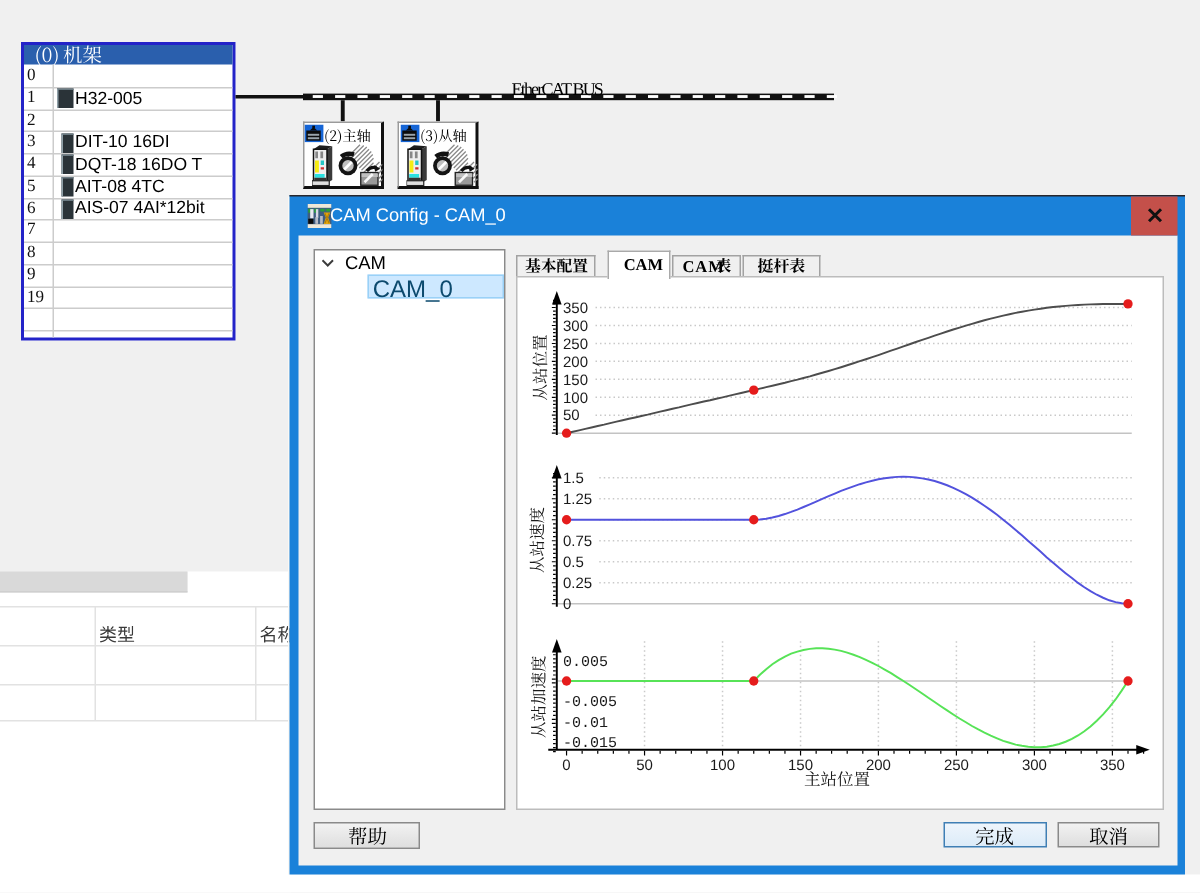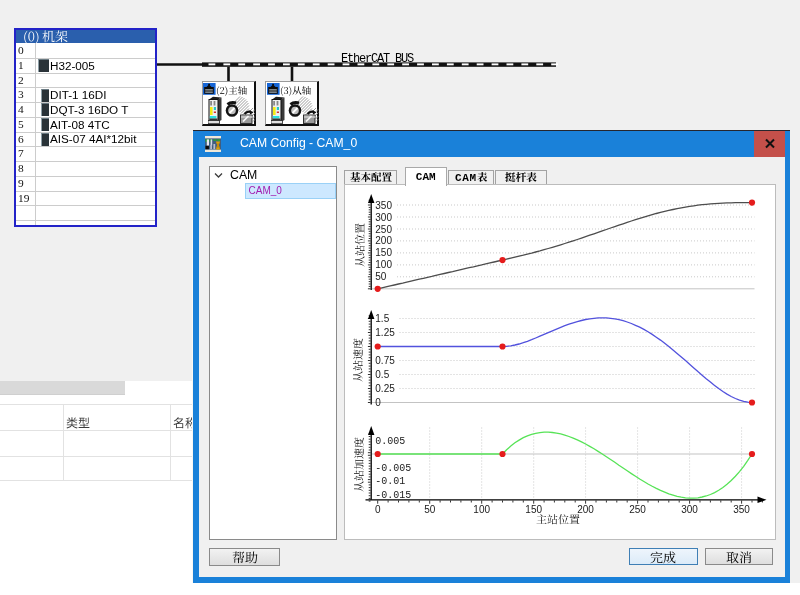--- a/index.html
+++ b/index.html
@@ -1,16 +1,16 @@
 <!DOCTYPE html>
 <html><head><meta charset="utf-8"><style>html,body{margin:0;padding:0}
 #page{position:relative;width:800px;height:595px;background:#f0f0f0;overflow:hidden;
  font-family:"Liberation Sans",sans-serif;-webkit-font-smoothing:antialiased}
 .a{position:absolute}
-.mono{font-family:Liberation Mono, monospace}
+.mono{font-family:Liberation Serif, serif}
 </style></head><body>
 <div id="page">
     <div class="a" style="left:0;top:394px;width:194px;height:201px;background:#fff"></div>
     <div class="a" style="left:0;top:583px;width:800px;height:12px;background:#fff"></div>
     <div class="a" style="left:125px;top:381px;width:69px;height:13px;background:#fff"></div>
     <div class="a" style="left:0;top:381px;width:125px;height:13px;background:#d9d9d9;border-bottom:1px solid #cfcfcf"></div>
     <div class="a" style="left:0;top:404px;width:194px;height:1px;background:#e2e2e2"></div>
     <div class="a" style="left:0;top:430px;width:194px;height:1px;background:#e2e2e2"></div>
     <div class="a" style="left:0;top:456px;width:194px;height:1px;background:#e2e2e2"></div>
     <div class="a" style="left:0;top:480px;width:194px;height:1px;background:#e2e2e2"></div>
@@ -52,23 +52,23 @@
       <div>5</div>
       <div>6</div>
       <div>7</div>
       <div>8</div>
       <div>9</div>
       <div>19</div>
     </div>
     <div class="a" style="left:38px;top:59.0px;width:9.5px;height:12px;background:#2a3338;border-left:1.5px solid #8fa0a8;border-top:1px solid #6a7a82"></div>
     <div class="a" style="left:50.0px;top:58.5px;font-size:11.7px;color:#000">H32-005</div>
     <div class="a" style="left:40.5px;top:88.5px;width:7px;height:12px;background:#2a3338;border-left:1.5px solid #8fa0a8;border-top:1px solid #6a7a82"></div>
-    <div class="a" style="left:50.0px;top:88.0px;font-size:11.7px;color:#000">DIT-1 16DI</div>
+    <div class="a" style="left:50.0px;top:88.0px;font-size:11.7px;color:#000">DIT-10 16DI</div>
     <div class="a" style="left:40.5px;top:103.2px;width:7px;height:12px;background:#2a3338;border-left:1.5px solid #8fa0a8;border-top:1px solid #6a7a82"></div>
-    <div class="a" style="left:50.0px;top:102.8px;font-size:11.7px;color:#000">DQT-3 16DO T</div>
+    <div class="a" style="left:50.0px;top:102.8px;font-size:11.7px;color:#000">DQT-18 16DO T</div>
     <div class="a" style="left:40.5px;top:118.0px;width:7px;height:12px;background:#2a3338;border-left:1.5px solid #8fa0a8;border-top:1px solid #6a7a82"></div>
     <div class="a" style="left:50.0px;top:117.5px;font-size:11.7px;color:#000">AIT-08 4TC</div>
     <div class="a" style="left:40.5px;top:132.7px;width:7px;height:12px;background:#2a3338;border-left:1.5px solid #8fa0a8;border-top:1px solid #6a7a82"></div>
     <div class="a" style="left:50.0px;top:132.3px;font-size:11.7px;color:#000">AIS-07 4AI*12bit</div>
     <svg class="a" style="left:150px;top:48px" width="470" height="60" viewBox="150 48 470 60">
       <path d="M157 64.5 H202" stroke="#111" stroke-width="2.4" fill="none"></path>
       <rect x="202" y="62.4" width="354" height="4.4" fill="#111"></rect>
       <rect x="208.5" y="63.4" width="6.8" height="1.9" fill="#fff"></rect>
       <rect x="223.4" y="63.4" width="6.8" height="1.9" fill="#fff"></rect>
       <rect x="238.3" y="63.4" width="6.8" height="1.9" fill="#fff"></rect>
@@ -198,32 +198,32 @@
 <rect x="8.6" y="3.2" width="2.8" height="1.8" fill="#27a037"></rect>
       <rect x="12.4" y="3.2" width="2.6" height="1.8" fill="#27a037"></rect>
 <rect x="1.8" y="3.4" width="2.2" height="6.2" fill="#e8e8f0"></rect>
       <rect x="5.6" y="3.4" width="1.6" height="6" fill="#d8d8e4"></rect>
 <rect x="0.5" y="9.8" width="3.4" height="3.4" fill="#0a0a0a"></rect>
 <rect x="5.2" y="8.8" width="1.8" height="4.4" fill="#b8bcc8"></rect>
       <rect x="8.4" y="8" width="1.8" height="5.2" fill="#b8bcc8"></rect>
 <path d="M10.8 5.6 h4.4 l-1.4 3.4 1.4 4.4 h-4.4 l1.4 -4.4 Z" fill="#e2a50c"></path>
 <path d="M11.6 6.2 L14.4 12.8 M14.4 6.2 L11.6 12.8" stroke="#b07d08" stroke-width="0.7"></path>
 </svg>
-    <div class="a" style="left:240px;top:136.4px;font-size:12.2px;color:#fff">CAM Config - CAM_0</div>
+    <div class="a" style="left:220px;top:136.4px;font-size:12.2px;color:#fff">CAM Config - CAM_0</div>
     <div class="a" style="left:754px;top:131px;width:31px;height:25.5px;background:#c4504a"></div>
     <svg class="a" style="left:765px;top:138px" width="10" height="11" viewBox="0 0 10 11">
       <path d="M1 1.5 L9 9.5 M9 1.5 L1 9.5" stroke="#111" stroke-width="2"></path>
     </svg>
     <div class="a" style="left:208.5px;top:166px;width:128.5px;height:373.5px;background:#fff;border:1px solid #8a8a8a;box-sizing:border-box"></div>
     <svg class="a" style="left:214px;top:171.5px" width="9" height="7" viewBox="0 0 9 7">
       <path d="M1 1.5 L4.5 5 L8 1.5" stroke="#3c3c3c" stroke-width="1.3" fill="none"></path>
     </svg>
     <div class="a" style="left:230px;top:168px;font-size:12.3px;color:#000">CAM</div>
     <div class="a" style="left:245px;top:183.4px;width:91px;height:15.5px;background:#cde8ff;border:1px solid #9ad1f7;box-sizing:border-box"></div>
-    <div class="a" style="left:248.5px;top:184.5px;font-size:10px;color:#a21caf">CAM_0</div>
+    <div class="a" style="left:248.5px;top:184.5px;font-size:16px;color:#0c4a6e">CAM_0</div>
     <div class="a" style="left:344px;top:169.5px;width:53px;height:15px;background:#f0f0f0;border:1px solid #a2a2a2;border-bottom:none;box-sizing:border-box"></div>
     <div class="a" style="left:447.5px;top:169.5px;width:46px;height:15px;background:#f0f0f0;border:1px solid #a2a2a2;border-bottom:none;box-sizing:border-box"></div>
     <div class="a" style="left:494.5px;top:169.5px;width:52.5px;height:15px;background:#f0f0f0;border:1px solid #a2a2a2;border-bottom:none;box-sizing:border-box"></div>
     <div class="a" style="left:343.5px;top:184px;width:432px;height:355.5px;background:#fff;border:1px solid #bcbcbc;box-sizing:border-box"></div>
     <div class="a" style="left:404.5px;top:167px;width:42px;height:18.5px;background:#fff;border:1px solid #a9a9a9;border-bottom:none;box-sizing:border-box"></div>
     <svg class="a" style="left:350.2px;top:170.8px" width="43" height="14" viewBox="0 -10.0 43 14">
       <path d="M6.5 -8.9V-7.6H4.0V-8.5C4.3 -8.5 4.4 -8.6 4.4 -8.8L2.8 -8.9V-7.6H0.7L0.8 -7.3H2.8V-3.7H0.3L0.4 -3.4H2.7C2.2 -2.4 1.4 -1.6 0.3 -1.0L0.4 -0.8C2.1 -1.4 3.5 -2.2 4.3 -3.4H6.6C7.3 -2.3 8.4 -1.3 9.5 -0.9C9.6 -1.4 9.8 -1.8 10.3 -2.2L10.3 -2.4C9.2 -2.4 7.8 -2.7 7.0 -3.4H9.9C10.1 -3.4 10.2 -3.4 10.2 -3.5C9.8 -3.9 9.1 -4.6 9.1 -4.6L8.4 -3.7H7.8V-7.3H9.7C9.8 -7.3 9.9 -7.3 10.0 -7.4C9.5 -7.8 8.8 -8.4 8.8 -8.4L8.2 -7.6H7.8V-8.5C8.1 -8.5 8.1 -8.6 8.2 -8.8ZM4.0 -7.3H6.5V-6.3H4.0ZM4.6 -2.9V-1.4H2.5L2.6 -1.1H4.6V0.4H0.9L1.0 0.7H9.4C9.6 0.7 9.7 0.6 9.7 0.5C9.2 0.1 8.4 -0.6 8.4 -0.6L7.6 0.4H5.9V-1.1H7.8C7.9 -1.1 8.0 -1.2 8.1 -1.3C7.6 -1.7 6.9 -2.2 6.9 -2.2L6.3 -1.4H5.9V-2.4C6.1 -2.5 6.2 -2.6 6.2 -2.7ZM4.0 -3.7V-4.7H6.5V-3.7ZM4.0 -6.0H6.5V-5.0H4.0Z M19.1 -7.5 18.4 -6.5H16.3V-8.4C16.7 -8.5 16.8 -8.6 16.8 -8.8L15.1 -8.9V-6.5H11.2L11.3 -6.2H14.3C13.7 -4.2 12.5 -2.1 10.8 -0.7L10.9 -0.6C12.7 -1.5 14.1 -2.9 15.1 -4.4V-1.8H13.1L13.1 -1.5H15.1V0.9H15.3C15.8 0.9 16.3 0.7 16.3 0.5V-1.5H18.1C18.3 -1.5 18.4 -1.6 18.4 -1.7C18.0 -2.1 17.3 -2.7 17.3 -2.7L16.6 -1.8H16.3V-6.2C17.0 -3.8 18.0 -2.0 19.6 -0.9C19.8 -1.5 20.2 -1.9 20.7 -2.0L20.7 -2.1C19.1 -2.8 17.4 -4.3 16.5 -6.2H20.1C20.3 -6.2 20.4 -6.3 20.4 -6.4C19.9 -6.8 19.1 -7.5 19.1 -7.5Z M27.0 -5.3V-0.5C27.0 0.4 27.2 0.6 28.2 0.6H29.2C30.8 0.6 31.3 0.3 31.3 -0.2C31.3 -0.4 31.2 -0.5 30.9 -0.6L30.9 -2.2H30.7C30.6 -1.5 30.4 -0.9 30.3 -0.7C30.2 -0.6 30.2 -0.6 30.1 -0.5C29.9 -0.5 29.7 -0.5 29.3 -0.5H28.5C28.2 -0.5 28.1 -0.6 28.1 -0.8V-5.0H29.5V-4.0H29.6C30.0 -4.0 30.6 -4.2 30.6 -4.3V-7.6C30.8 -7.6 31.0 -7.7 31.1 -7.8L29.9 -8.7L29.3 -8.1H26.9L27.0 -7.8H29.5V-5.3H28.3L27.0 -5.8ZM24.1 -7.8V-6.3H23.7V-7.8ZM23.7 -8.1H21.3L21.4 -7.8H22.9V-6.3H22.7L21.6 -6.7V0.9H21.8C22.2 0.9 22.6 0.7 22.6 0.5V-0.1H25.2V0.7H25.4C25.8 0.7 26.3 0.5 26.3 0.4V-5.8C26.5 -5.8 26.6 -5.9 26.7 -6.0L25.7 -6.8L25.1 -6.3H25.0V-7.8H26.5C26.7 -7.8 26.8 -7.8 26.8 -8.0C26.4 -8.3 25.7 -8.9 25.7 -8.9L25.1 -8.1ZM25.2 -1.8V-0.4H22.6V-1.8ZM25.2 -2.1H22.6V-3.0L22.7 -2.9C23.6 -3.7 23.7 -4.8 23.7 -5.5V-6.0H24.1V-3.9C24.1 -3.5 24.2 -3.3 24.6 -3.3H24.9L25.2 -3.3ZM25.2 -4.0H25.2C25.2 -4.0 25.1 -4.0 25.1 -4.0C25.1 -4.0 25.0 -4.0 25.0 -4.0H24.9C24.8 -4.0 24.8 -4.1 24.8 -4.2V-6.0H25.2ZM22.6 -3.1V-6.0H23.1V-5.6C23.1 -4.9 23.1 -3.9 22.6 -3.1Z M34.1 -6.2V-6.5H39.6V-6.0H39.8L40.0 -6.0L39.7 -5.6H37.2L37.4 -5.9C37.6 -5.9 37.7 -6.0 37.8 -6.2L36.1 -6.4L36.0 -5.6H32.0L32.1 -5.3H36.0L35.9 -4.5H35.0L33.7 -5.0V0.2H31.9L32.0 0.5H41.5C41.6 0.5 41.7 0.4 41.8 0.3C41.3 -0.1 40.5 -0.6 40.5 -0.6L39.9 0.1V-4.1C40.2 -4.1 40.3 -4.2 40.4 -4.3L39.0 -5.2L38.5 -4.5H36.8L37.1 -5.3H41.3C41.4 -5.3 41.5 -5.4 41.5 -5.5C41.3 -5.7 40.9 -6.0 40.6 -6.2C40.7 -6.2 40.8 -6.3 40.8 -6.3V-7.8C41.0 -7.8 41.2 -7.9 41.2 -8.0L40.1 -8.9L39.5 -8.3H34.2L32.9 -8.8V-5.8H33.1C33.5 -5.8 34.1 -6.1 34.1 -6.2ZM34.9 0.2V-0.7H38.6V0.2ZM34.9 -1.0V-1.9H38.6V-1.0ZM34.9 -2.2V-3.0H38.6V-2.2ZM34.9 -3.3V-4.2H38.6V-3.3ZM37.4 -8.0V-6.8H36.2V-8.0ZM38.5 -8.0H39.6V-6.8H38.5ZM35.2 -8.0V-6.8H34.1V-8.0Z" fill="#000"></path>
     </svg>
     <div class="a mono" style="left:415.8px;top:170.5px;font-size:11px;font-weight:bold;color:#000">CAM</div>
     <div class="a mono" style="left:455px;top:172px;font-size:11px;font-weight:bold;letter-spacing:0.6px;color:#000">CAM</div>

